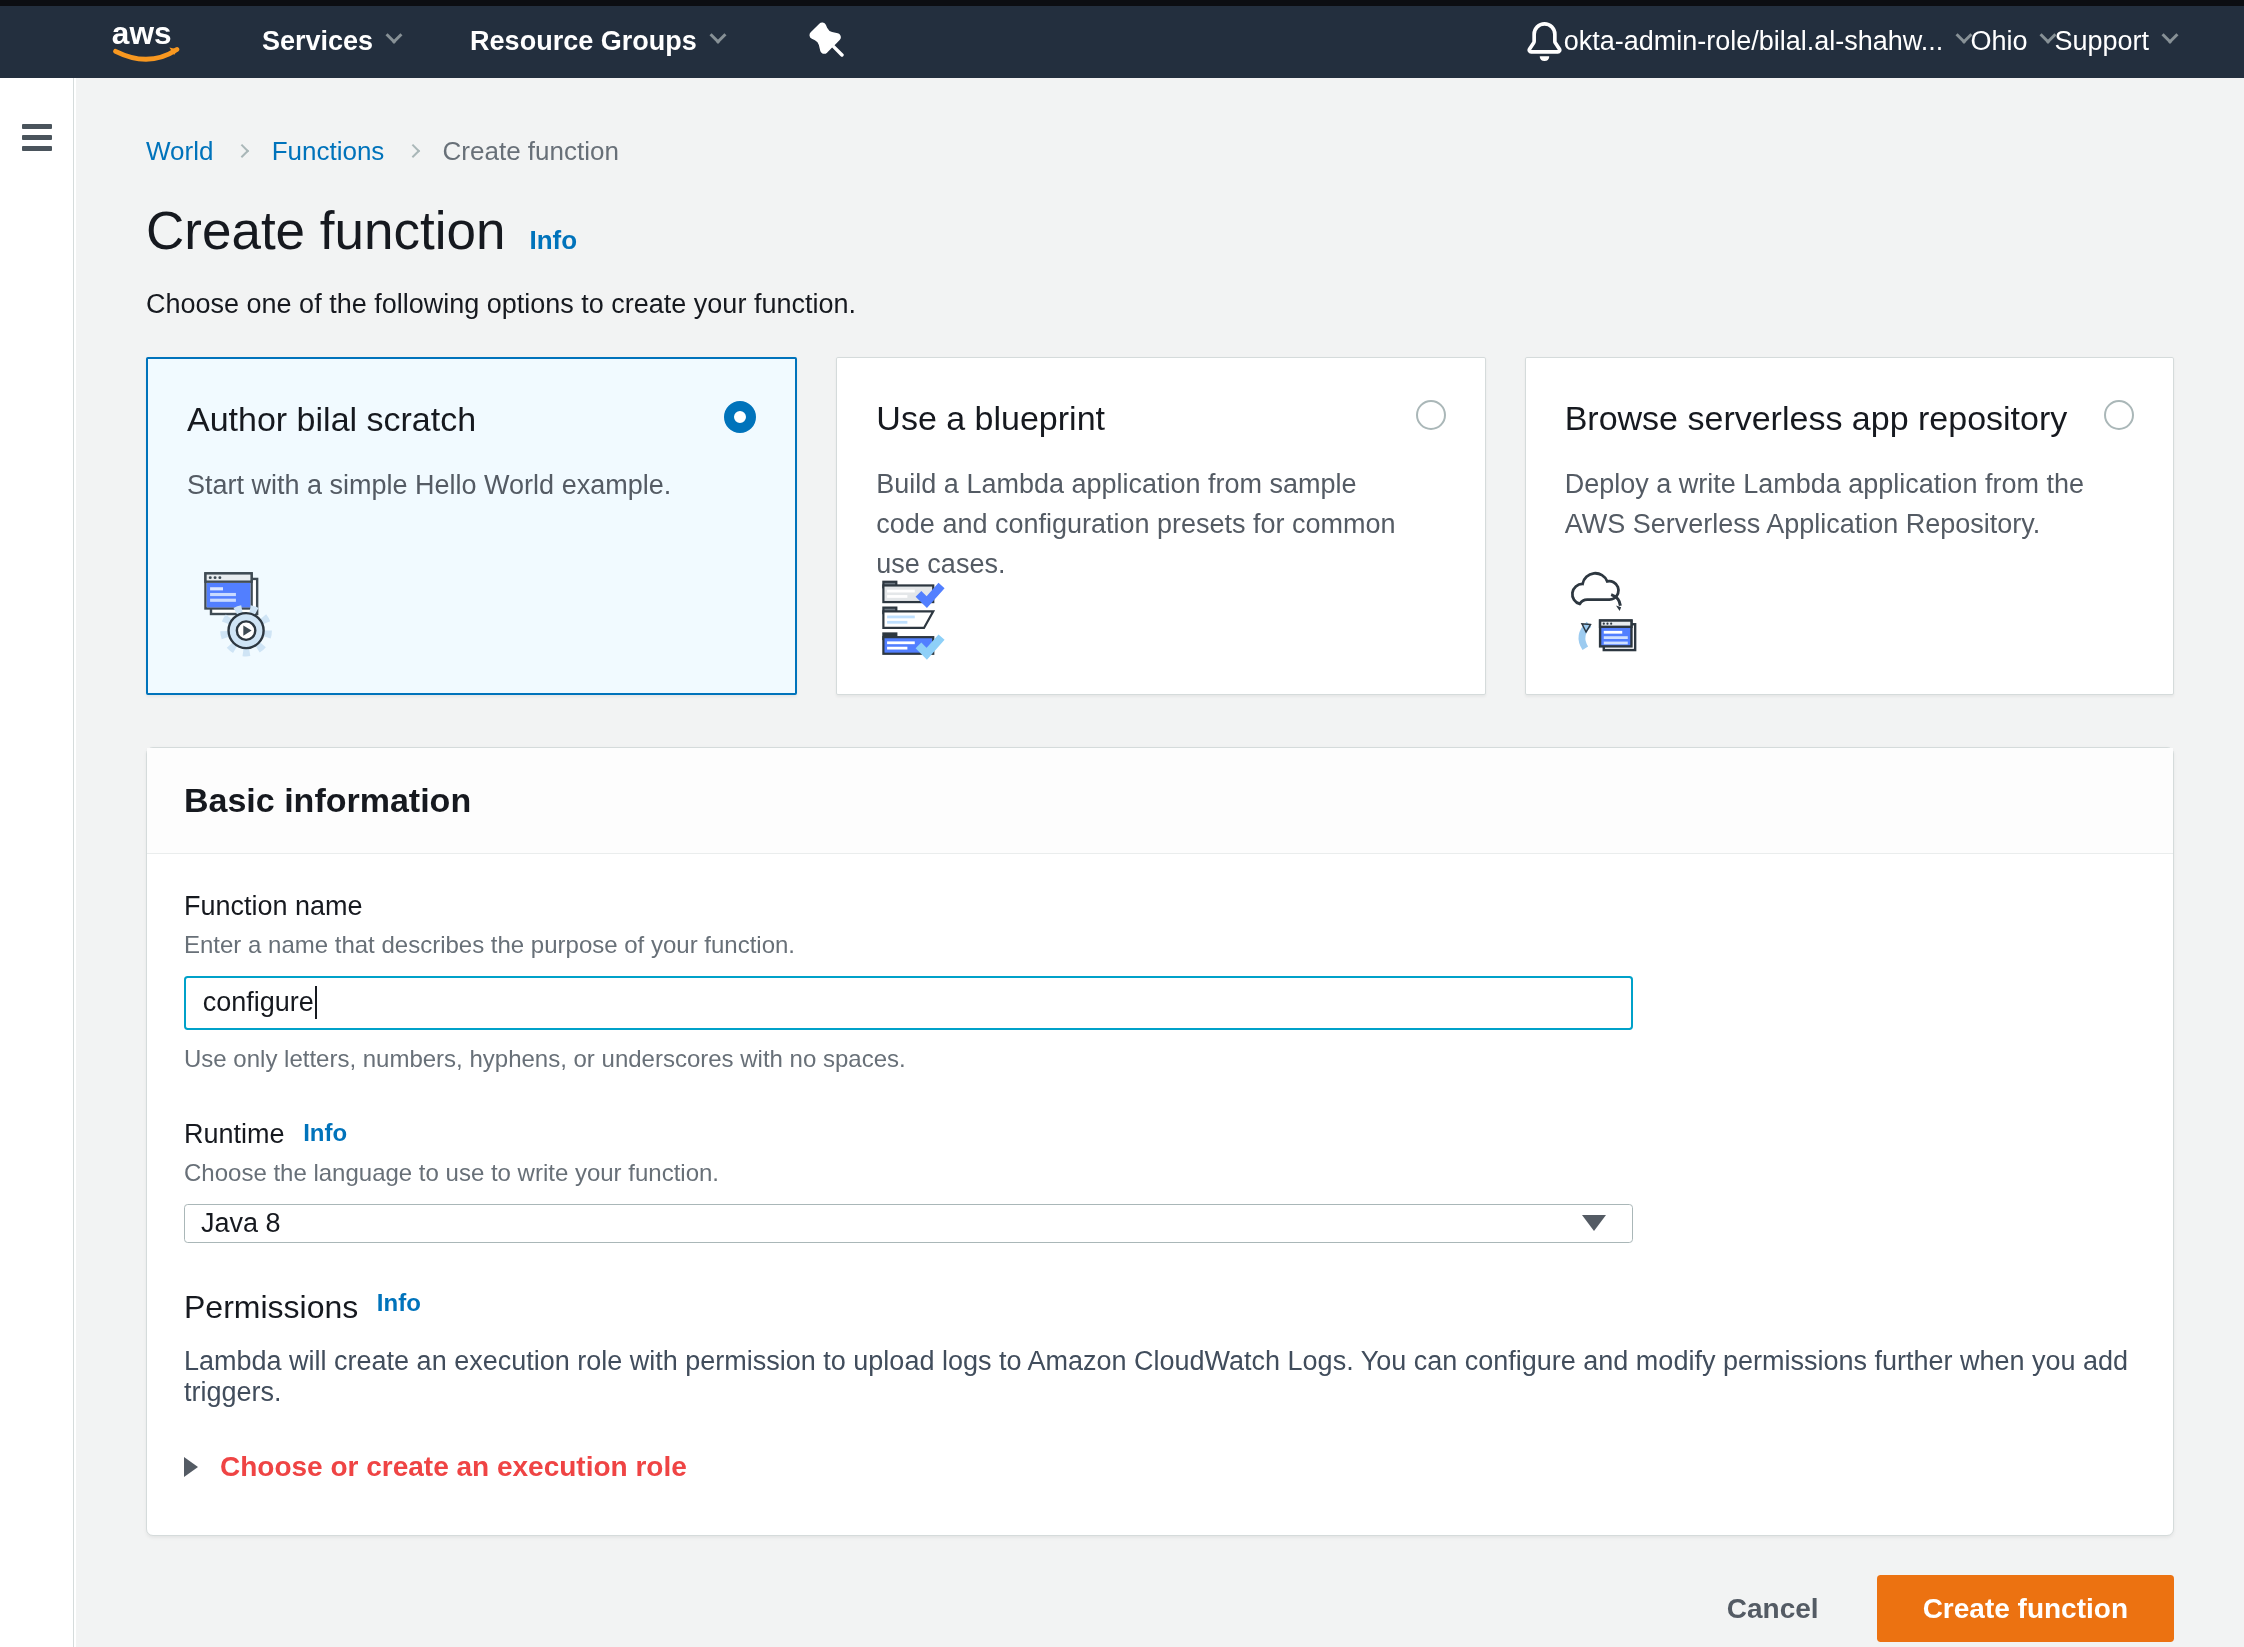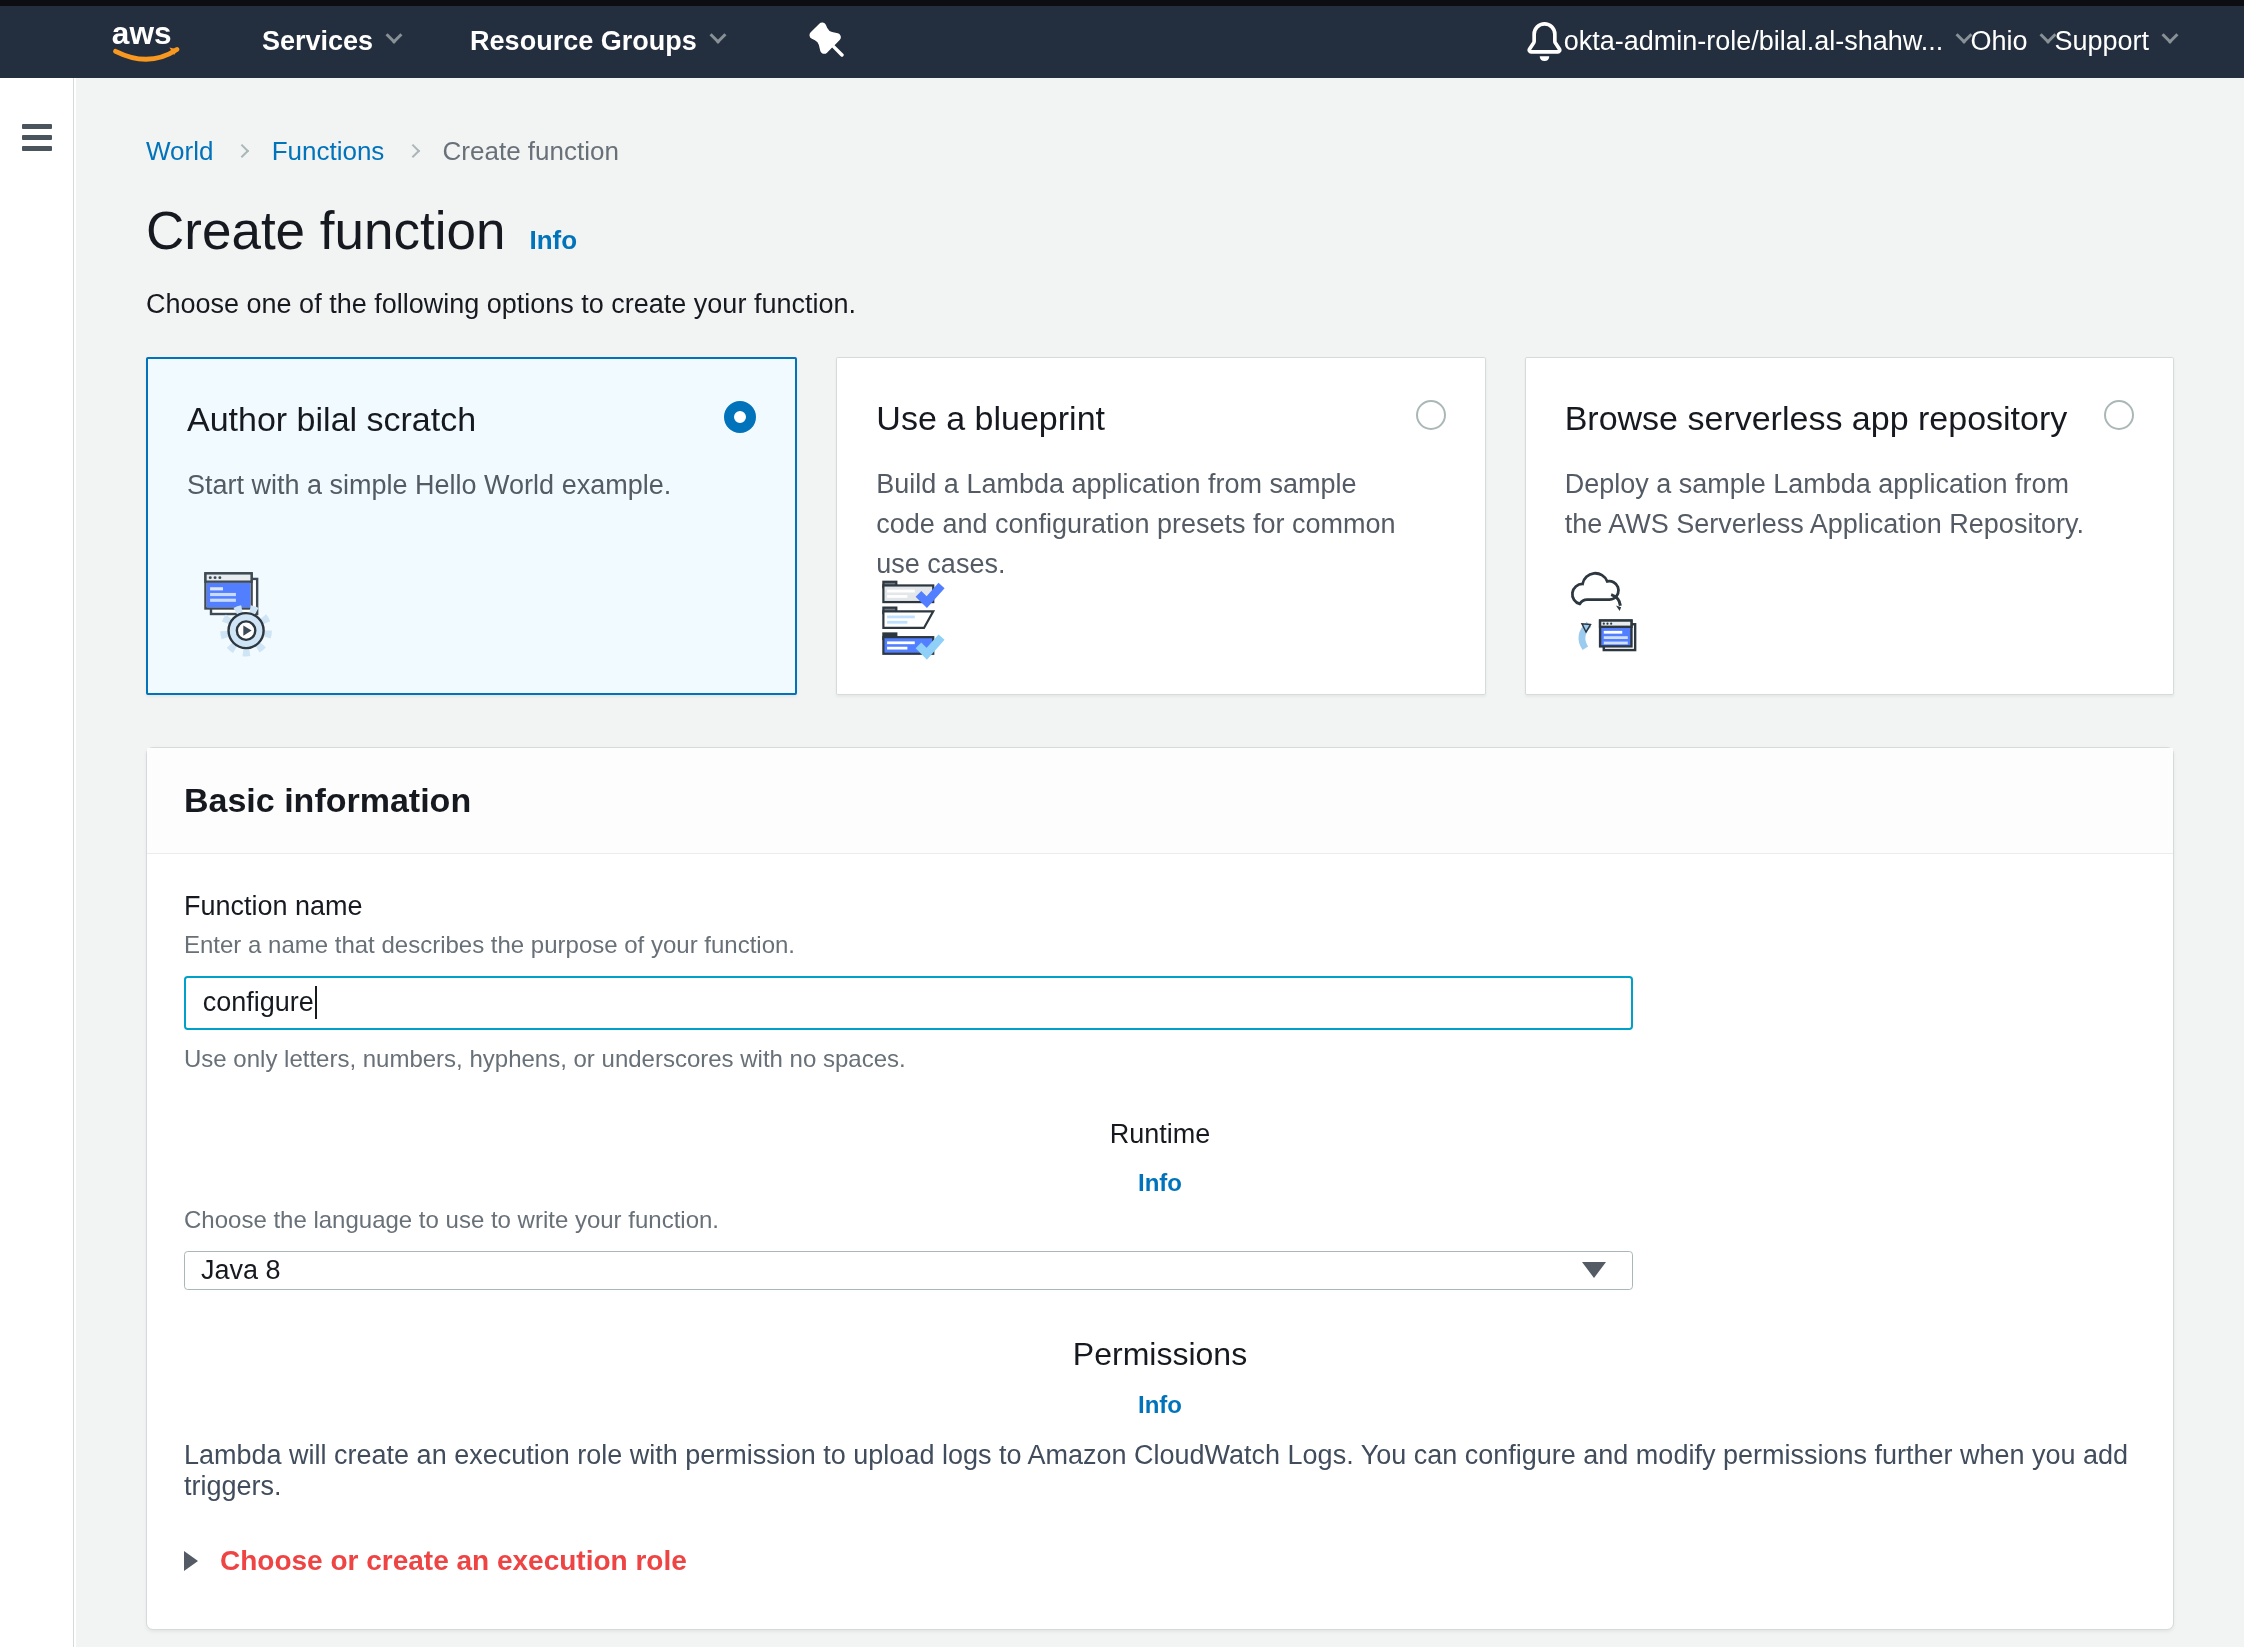--- a/index.html
+++ b/index.html
@@ -50,21 +50,21 @@
   .card-desc { margin-top:26px; font-size:27px; line-height:40px; color:#545b64; padding-right:37px; }
   .card-icon { position:absolute; left:39px; bottom:28px; }
 
   
   .panel { margin-top:52px; background:#fff; border:1.9px solid #d5dbdb; border-radius:7px;
            box-shadow:0 1.9px 3.7px rgba(0,0,0,.06); }
   .panel-header { padding:33px 37px; border-bottom:1.9px solid #eaeded; background:#fdfdfd; }
   .panel-header h2 { font-size:34px; font-weight:700; color:#16191f; }
   .panel-body { padding:37px 37px 52px; }
   .field-label { font-size:27px; color:#16191f; }
-  .label-row { display:flex; align-items:center; gap:18.6px;flex-direction:column; }
+  .label-row { display:flex; gap:18.6px; }
   .small-info { font-size:24px; font-weight:700; color:#0073bb; cursor:pointer; }
   .field-help { margin-top:9.3px; font-size:24px; color:#687078; }
   .text-input { margin-top:16.7px; width:1449px; height:54px; border:2.8px solid #00a1c9; border-radius:3.7px;
                 background:#fff; display:flex; align-items:center; padding:0 16.7px; font-size:27px;
                 color:#16191f; cursor:text; }
   .caret-bar { width:2.8px; height:33px; background:#16191f; margin-left:0.9px; }
   .constraint { margin-top:15px; font-size:24px; color:#687078; }
   .block { margin-top:46px; }
   .select { margin-top:16.7px; width:1449px; height:39px; border:1.9px solid #aab7b8; border-radius:3.7px;
             background:#fff; display:flex; align-items:center; justify-content:space-between;
@@ -210,21 +210,21 @@
             <path d="M23 42.5 l4.5 4.5 l8 -9" stroke="#8ed0f8" stroke-width="4.4" fill="none"></path>
           </svg>
         </div>
       </div>
 
       <div class="card">
         <div class="card-top">
           <div class="card-title">Browse serverless app repository</div>
           <div class="radio off"></div>
         </div>
-        <div class="card-desc">Deploy a sample Lambda application from the AWS Serverless Application Repository.</div>
+        <div class="card-desc">Deploy a write Lambda application from the AWS Serverless Application Repository.</div>
         <div class="card-icon">
           <svg width="96" height="96" viewBox="0 0 52 52">
             <path d="M8 20 a5.5 5.5 0 0 1 1.5 -10.8 a7 7 0 0 1 13.4 -1.4 a5 5 0 0 1 3.6 9.2 q-1 .6 -2.5 .7 h-12 q-2.6 0 -4 2.3" fill="#ffffff" stroke="#2d3740" stroke-width="1.5" stroke-linecap="round"></path>
             <path d="M25 15 q4.5 1.5 5 6" stroke="#2d3740" stroke-width="1.6" fill="none"></path>
             <path d="M30.4 21.8 l-2.8 -1 l2 3 z" fill="#2d3740"></path>
             <path d="M11 44 q-4.5 -7 2 -13" stroke="#9ccbf0" stroke-width="3.6" fill="none"></path>
             <path d="M13.8 31.2 l-4.6 -0.4 l2.2 4.4 z" fill="#9ccbf0" stroke="#2d3740" stroke-width="0.8"></path>
             <rect x="21" y="31" width="17" height="14" fill="#ffffff" stroke="#2d3740" stroke-width="1.3"></rect>
             <rect x="19" y="29" width="17" height="14" fill="#527FFF" stroke="#2d3740" stroke-width="1.3"></rect>
             <rect x="19" y="29" width="17" height="3.4" fill="#e9edf0" stroke="#2d3740" stroke-width="1.3"></rect>

